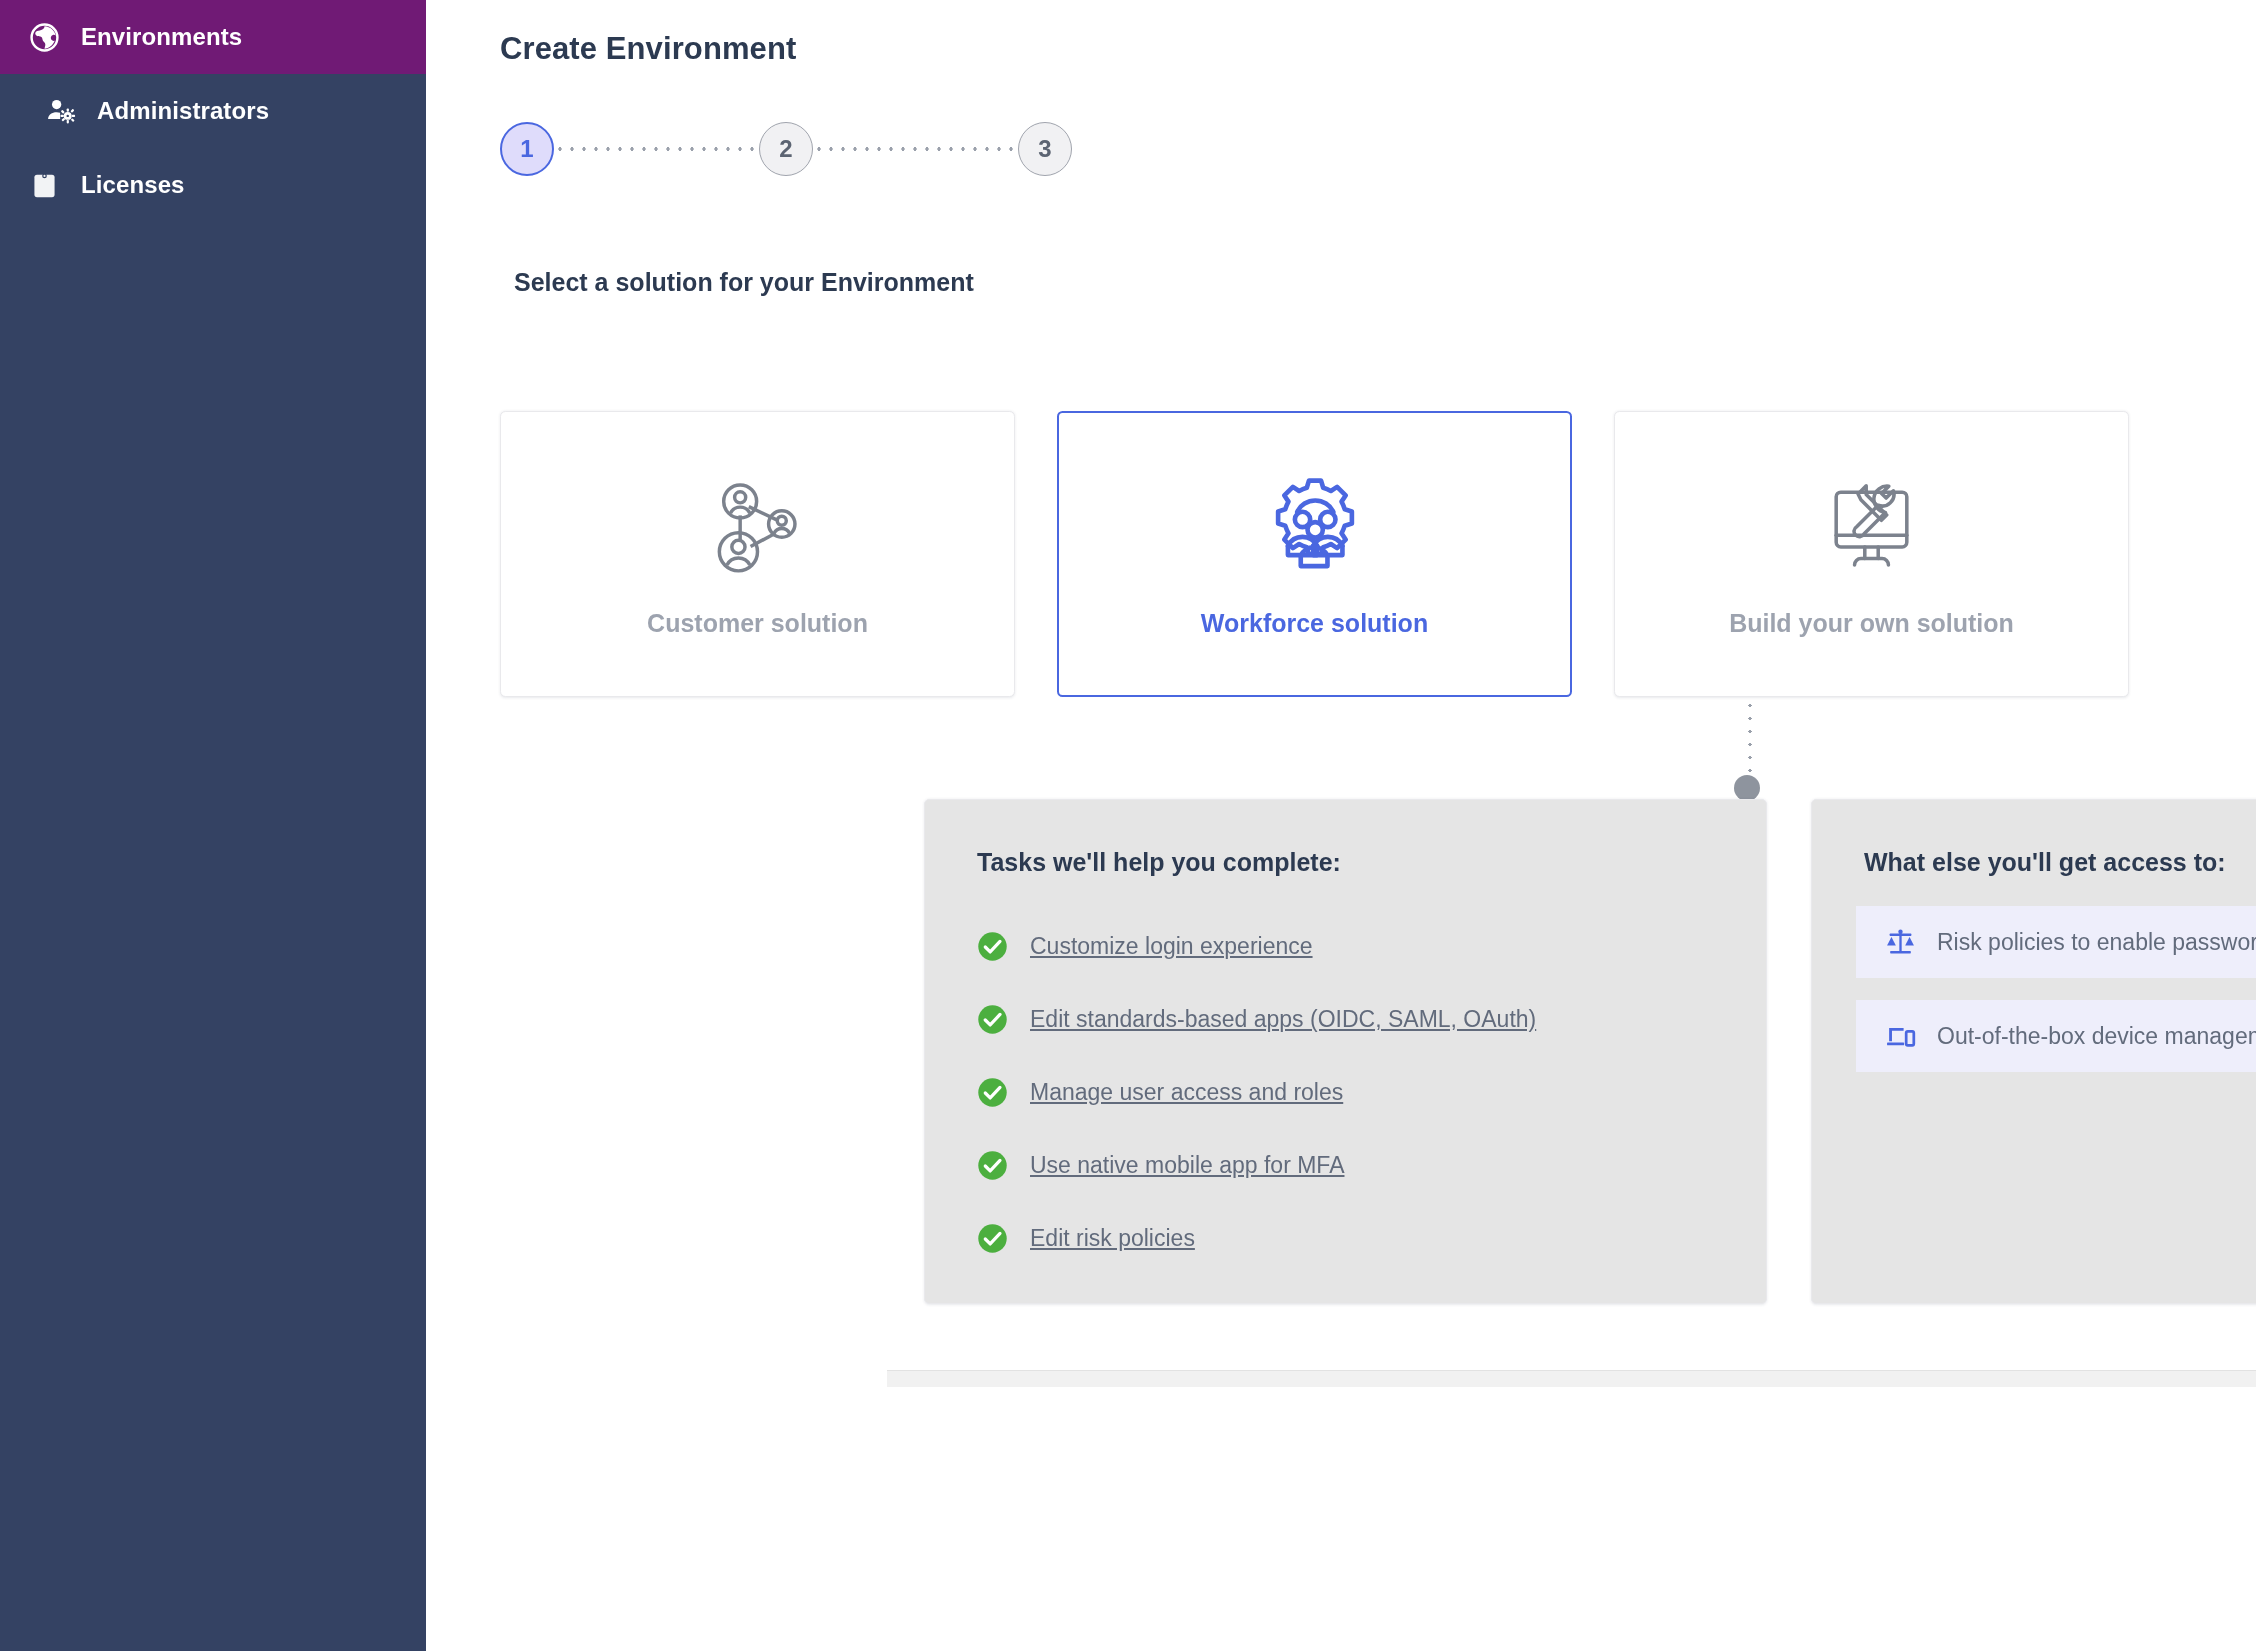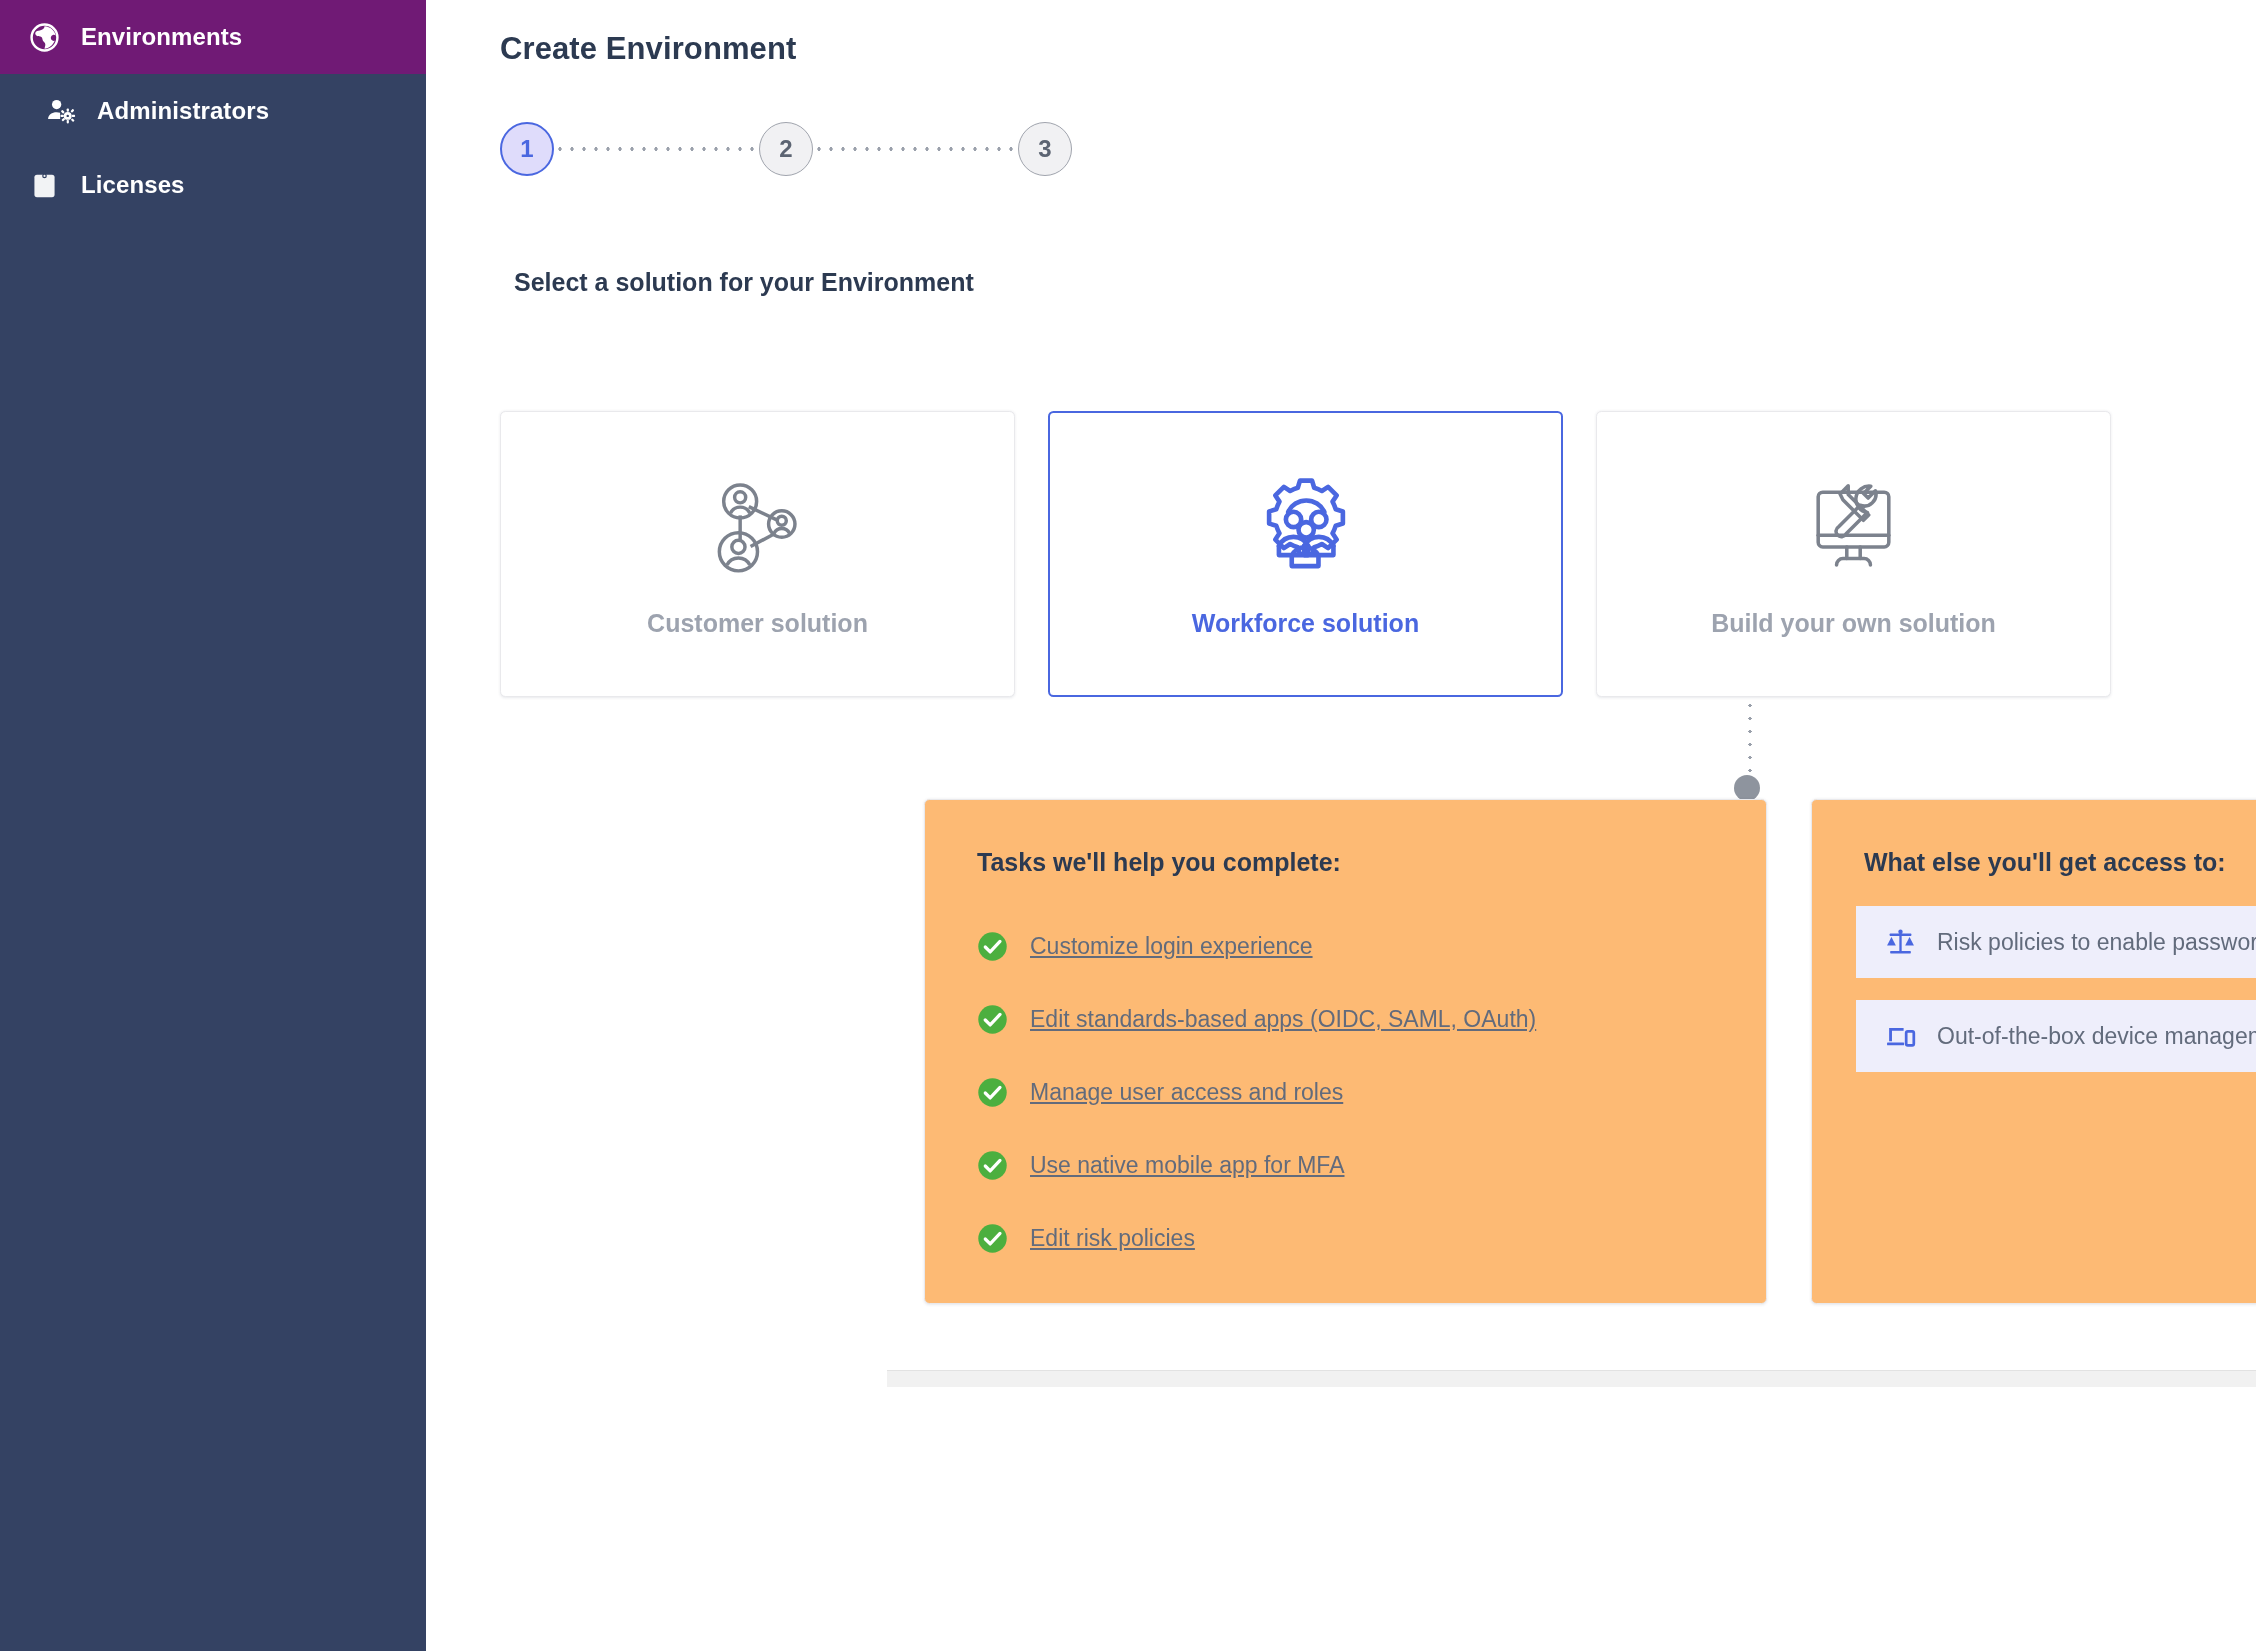--- a/index.html
+++ b/index.html
@@ -112,21 +112,21 @@
     font-weight: 700;
     color: #2c3a51;
   }
 
   
   .cards {
     position: absolute;
     left: 74px;
     top: 411px;
     display: flex;
-    gap: 33px;
+    gap: 42px;
   }
   .card {
     width: 515px;
     height: 286px;
     border-radius: 5.5px;
     background: #ffffff;
     border: 0.9px solid #e9e9ec;
     box-shadow: 0 0.9px 2.8px rgba(30,40,70,0.10);
     display: flex;
     flex-direction: column;
@@ -174,21 +174,21 @@
 
   
   .panels {
     position: absolute;
     left: 498px;
     top: 799px;
     display: flex;
     gap: 44px;
   }
   .panel {
-    background: #fdba74;
+    background: #e5e5e5;
     border: 0.9px solid #e9e9ec;
     border-radius: 5.5px;
     box-shadow: 0 0.9px 2.8px rgba(30,40,70,0.10);
     padding: 48px 0 0 0;
   }
   .panel.tasks { width: 843px; height: 505px; }
   .panel.access { width: 842px; height: 505px; }
   .panel-title {
     font-size: 25px;
     font-weight: 700;

